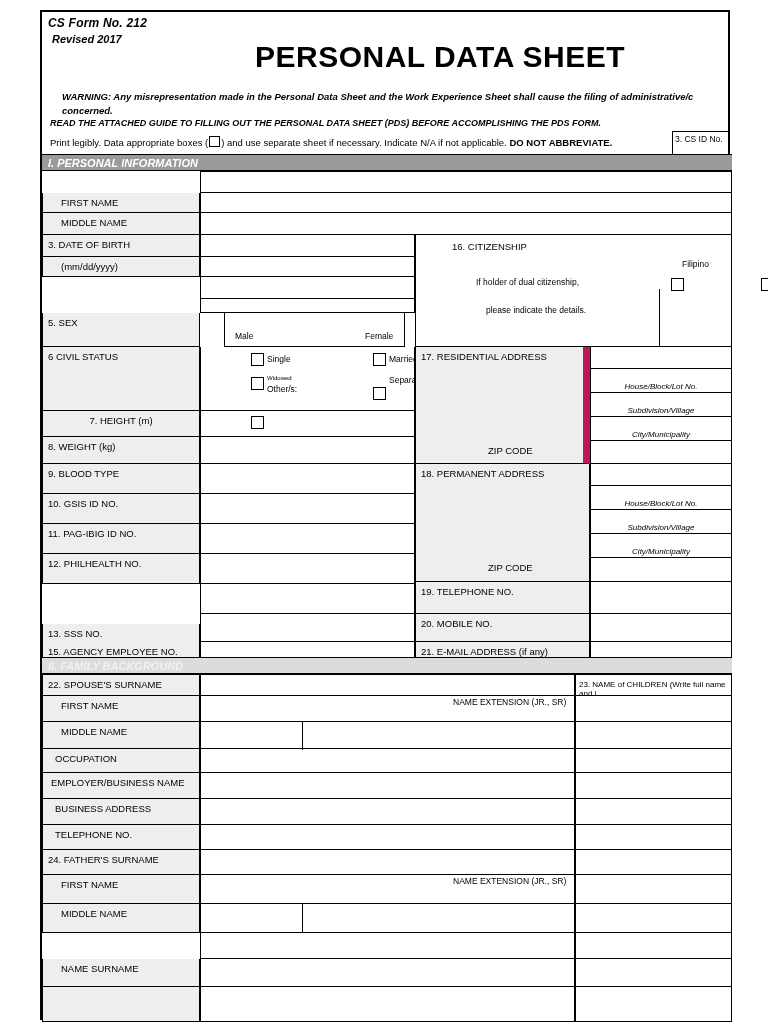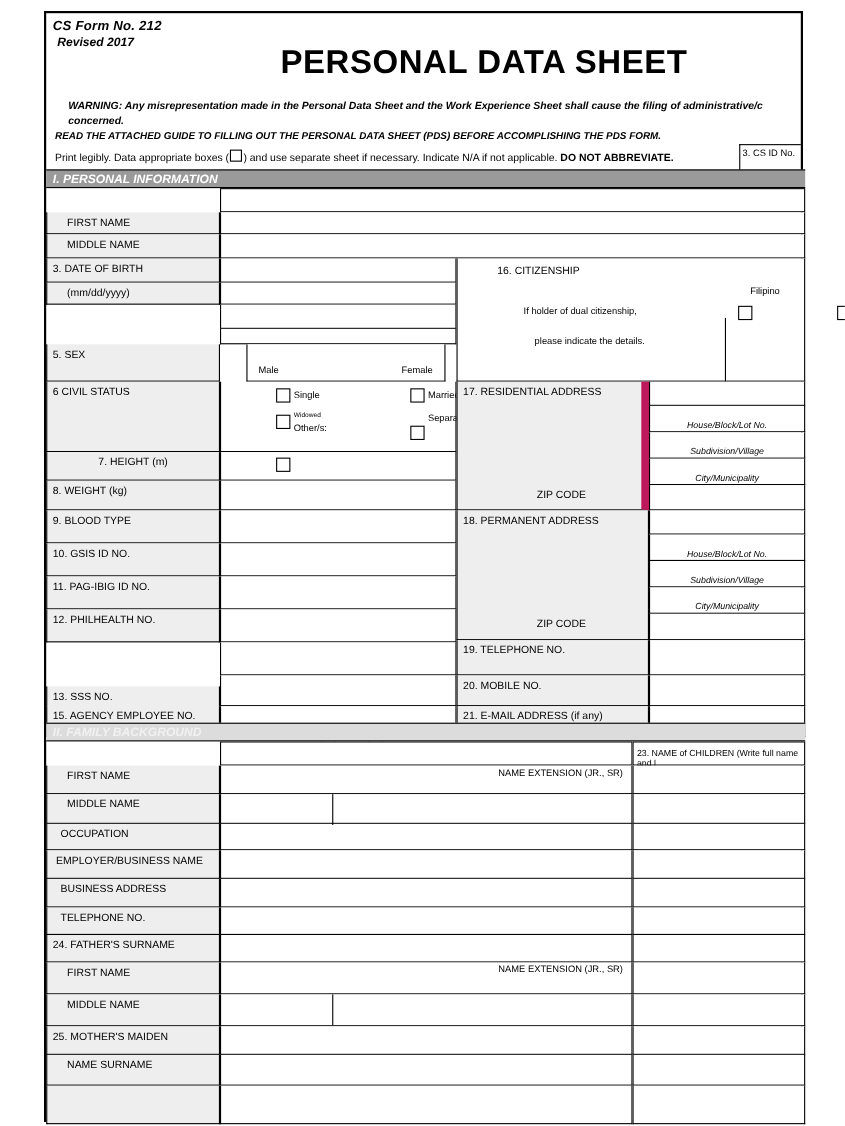--- a/index.html
+++ b/index.html
@@ -308,20 +308,21 @@
     <div class="vline" style="left:250px; top:488px; height:24px;"></div>
     <div class="vline" style="left:262px; top:488px; height:24px;"></div>
     <div class="vline" style="left:293px; top:488px; height:24px;"></div>
     <div class="vline" style="left:305px; top:488px; height:24px;"></div>
   </div>
 
   <div class="sectionbar" id="sec-family">II. FAMILY BACKGROUND</div>
 
   <div class="grid" style="top:662px; height:348px;">
 
+    <div class="cell lbl" style="left:0px; top:0px; width:158px; height:22px;">22. SPOUSE'S SURNAME</div>
     <div class="cell fld" style="left:158px; top:0px; width:375px; height:22px;"></div>
     <div class="cell fld" style="left:533px; top:0px; width:157px; height:22px;">
       <span class="cell" style="left:3px; top:5px; font-size:8px;">23. NAME of CHILDREN (Write full name and l</span>
     </div>
 
     <div class="cell lbl nb" style="left:0px; top:22px; width:158px; height:26px; padding-left:18px;">FIRST NAME</div>
     <div class="cell fld nb" style="left:158px; top:22px; width:375px; height:26px;">
       <span class="cell small" style="left:252px; top:1px;">NAME EXTENSION (JR., SR)</span>
     </div>
     <div class="cell fld nb" style="left:533px; top:22px; width:157px; height:26px;"></div>
@@ -353,21 +354,20 @@
     <div class="cell lbl nb" style="left:0px; top:201px; width:158px; height:29px; padding-left:18px;">FIRST NAME</div>
     <div class="cell fld nb" style="left:158px; top:201px; width:375px; height:29px;">
       <span class="cell small" style="left:252px; top:1px;">NAME EXTENSION (JR., SR)</span>
     </div>
     <div class="cell fld nb" style="left:533px; top:201px; width:157px; height:29px;"></div>
 
     <div class="cell lbl nb" style="left:0px; top:230px; width:158px; height:29px; padding-left:18px;">MIDDLE NAME</div>
     <div class="cell fld nb" style="left:158px; top:230px; width:375px; height:29px;"></div>
     <div class="cell fld nb" style="left:533px; top:230px; width:157px; height:29px;"></div>
 
-    <div class="cell lbl nb" style="left:0px; top:259px; width:158px; height:26px;">25. MOTHER'S MAIDEN</div>
     <div class="cell fld nb" style="left:158px; top:259px; width:375px; height:26px;"></div>
     <div class="cell fld nb" style="left:533px; top:259px; width:157px; height:26px;"></div>
 
     <div class="cell lbl nb" style="left:0px; top:285px; width:158px; height:28px; padding-left:18px;">NAME SURNAME</div>
     <div class="cell fld nb" style="left:158px; top:285px; width:375px; height:28px;"></div>
     <div class="cell fld nb" style="left:533px; top:285px; width:157px; height:28px;"></div>
 
     <div class="cell lbl nb" style="left:0px; top:313px; width:158px; height:35px;"></div>
     <div class="cell fld nb" style="left:158px; top:313px; width:375px; height:35px;"></div>
     <div class="cell fld nb" style="left:533px; top:313px; width:157px; height:35px;"></div>

